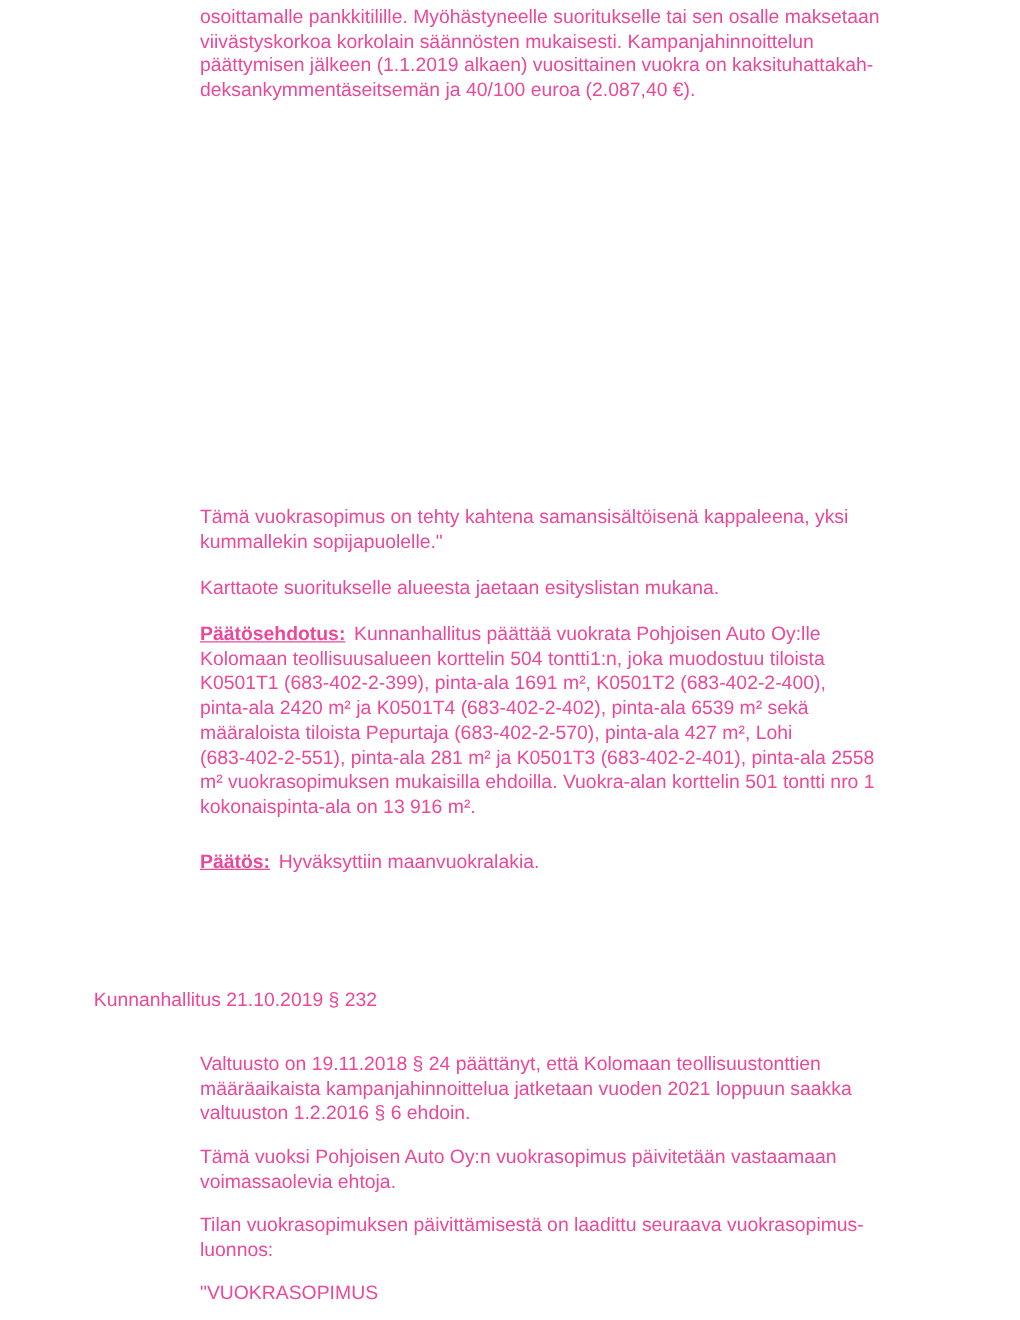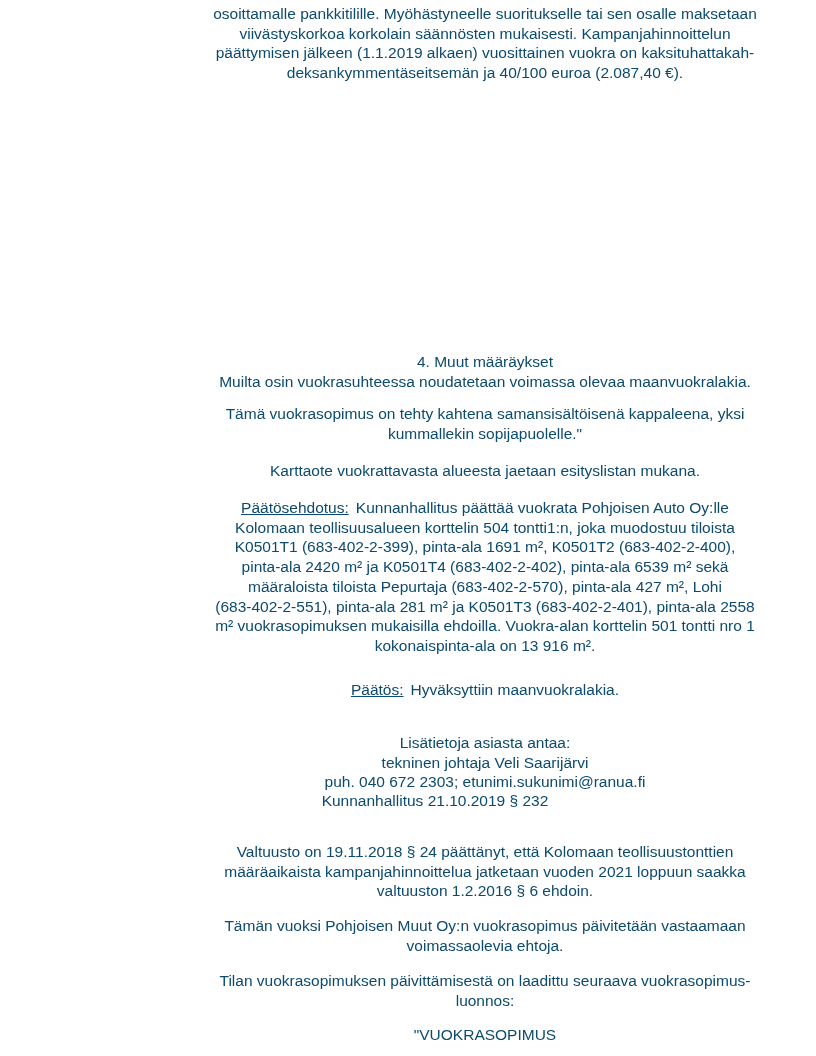--- a/index.html
+++ b/index.html
@@ -8,86 +8,80 @@
     background: #ffffff;
   }
   .page {
     position: relative;
     width: 816px;
     height: 1056px;
     background: #ffffff;
     font-family: "Liberation Sans", "DejaVu Sans", sans-serif;
     font-size: 15.5px;
     line-height: 19.7px;
-    color: #0c4a6e;
+    color: #ec4899;
     overflow: hidden;
-    text-align: center;
   }
   .para {
     position: absolute;
     left: 160px;
     width: 650px;
   }
   .para.marginal {
     left: 75px;
     width: 720px;
   }
   .lines {
     white-space: pre-line;
   }
   .lead-label {
-    font-weight: normal;
+    font-weight: bold;
     text-decoration: underline;
     margin-right: 7px;
     white-space: nowrap;
   }
 </style>
 </head>
 <body>
 
 <div class="page">
 
   <div class="para" style="top:4px"><span class="lines">osoittamalle pankkitilille. Myöhästyneelle suoritukselle tai sen osalle maksetaan
 viivästyskorkoa korkolain säännösten mukaisesti. Kampanjahinnoittelun
 päättymisen jälkeen (1.1.2019 alkaen) vuosittainen vuokra on kaksituhattakah-
 deksankymmentäseitsemän ja 40/100 euroa (2.087,40 €).</span></div>
 
 
 
 
-  <div class="para" style="top:352px"><span class="lines">4. Muut määräykset
-Muilta osin vuokrasuhteessa noudatetaan voimassa olevaa maanvuokralakia.</span></div>
 
   <div class="para" style="top:404px"><span class="lines">Tämä vuokrasopimus on tehty kahtena samansisältöisenä kappaleena, yksi
 kummallekin sopijapuolelle."</span></div>
 
-  <div class="para" style="top:461px"><span class="lines">Karttaote vuokrattavasta alueesta jaetaan esityslistan mukana.</span></div>
+  <div class="para" style="top:461px"><span class="lines">Karttaote suoritukselle alueesta jaetaan esityslistan mukana.</span></div>
 
   <div class="para" style="top:498px"><span class="lead-label">Päätösehdotus:</span><span class="lines">Kunnanhallitus päättää vuokrata Pohjoisen Auto Oy:lle
 Kolomaan teollisuusalueen korttelin 504 tontti1:n, joka muodostuu tiloista
 K0501T1 (683-402-2-399), pinta-ala 1691 m², K0501T2 (683-402-2-400),
 pinta-ala 2420 m² ja K0501T4 (683-402-2-402), pinta-ala 6539 m² sekä
 määraloista tiloista Pepurtaja (683-402-2-570), pinta-ala 427 m², Lohi
 (683-402-2-551), pinta-ala 281 m² ja K0501T3 (683-402-2-401), pinta-ala 2558
 m² vuokrasopimuksen mukaisilla ehdoilla. Vuokra-alan korttelin 501 tontti nro 1
 kokonaispinta-ala on 13 916 m².</span></div>
 
   <div class="para" style="top:680px"><span class="lead-label">Päätös:</span><span class="lines">Hyväksyttiin maanvuokralakia.</span></div>
 
-  <div class="para" style="top:733px"><span class="lines">Lisätietoja asiasta antaa:
-tekninen johtaja Veli Saarijärvi
-puh. 040 672 2303; etunimi.sukunimi@ranua.fi</span></div>
 
   <div class="para marginal" style="top:791px"><span class="lines">Kunnanhallitus 21.10.2019 § 232</span></div>
 
   <div class="para" style="top:842px"><span class="lines">Valtuusto on 19.11.2018 § 24 päättänyt, että Kolomaan teollisuustonttien
 määräaikaista kampanjahinnoittelua jatketaan vuoden 2021 loppuun saakka
 valtuuston 1.2.2016 § 6 ehdoin.</span></div>
 
-  <div class="para" style="top:916px"><span class="lines">Tämän vuoksi Pohjoisen Muut Oy:n vuokrasopimus päivitetään vastaamaan
+  <div class="para" style="top:916px"><span class="lines">Tämä vuoksi Pohjoisen Auto Oy:n vuokrasopimus päivitetään vastaamaan
 voimassaolevia ehtoja.</span></div>
 
   <div class="para" style="top:971px"><span class="lines">Tilan vuokrasopimuksen päivittämisestä on laadittu seuraava vuokrasopimus-
 luonnos:</span></div>
 
   <div class="para" style="top:1025px"><span class="lines">"VUOKRASOPIMUS</span></div>
 
 </div>
 
 </body></html>

